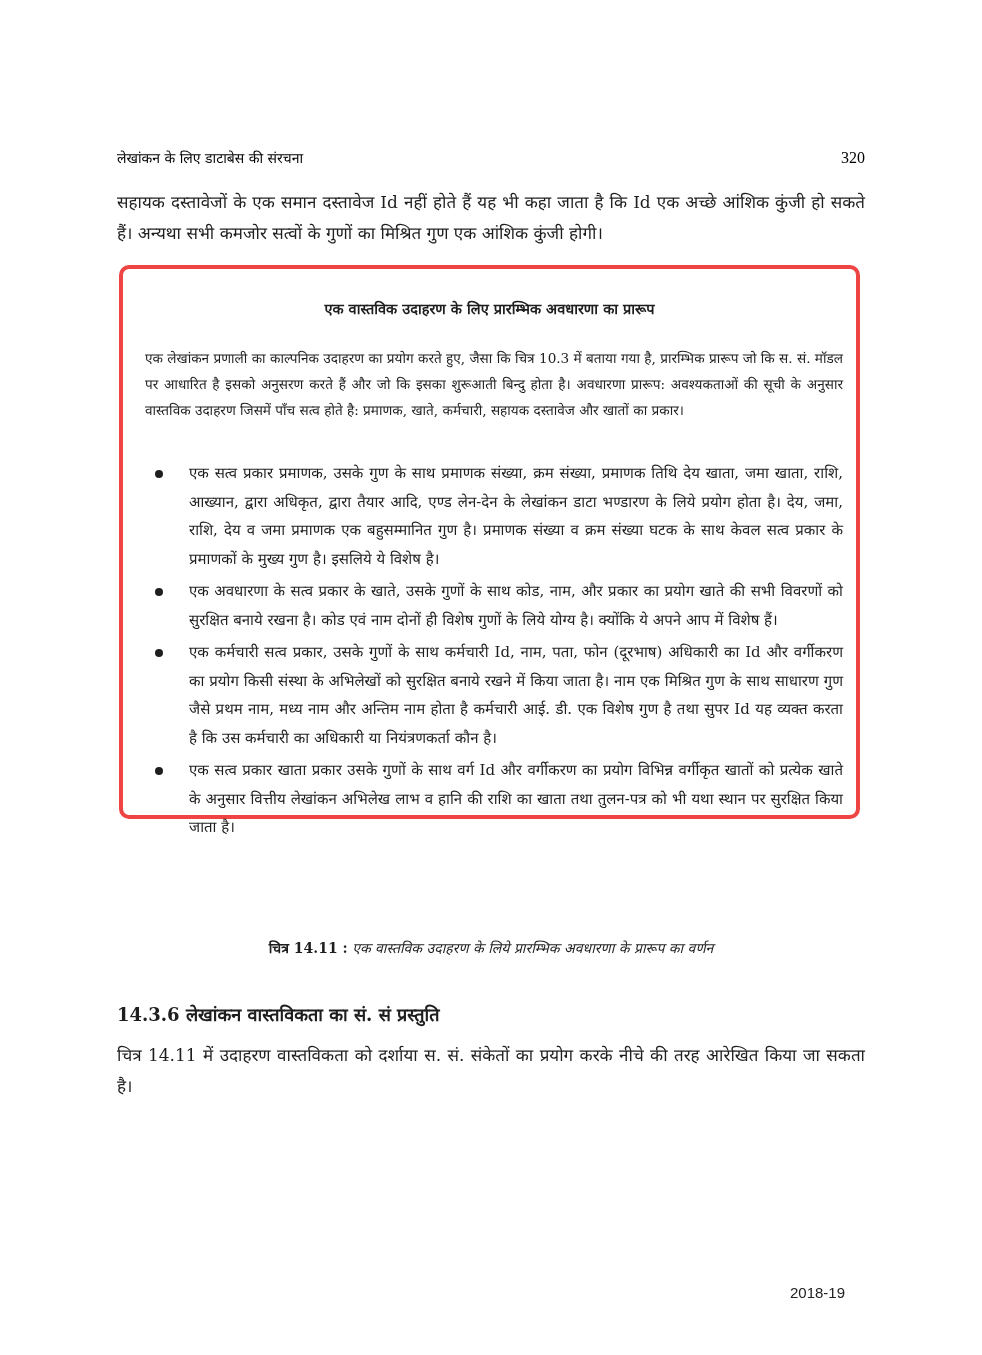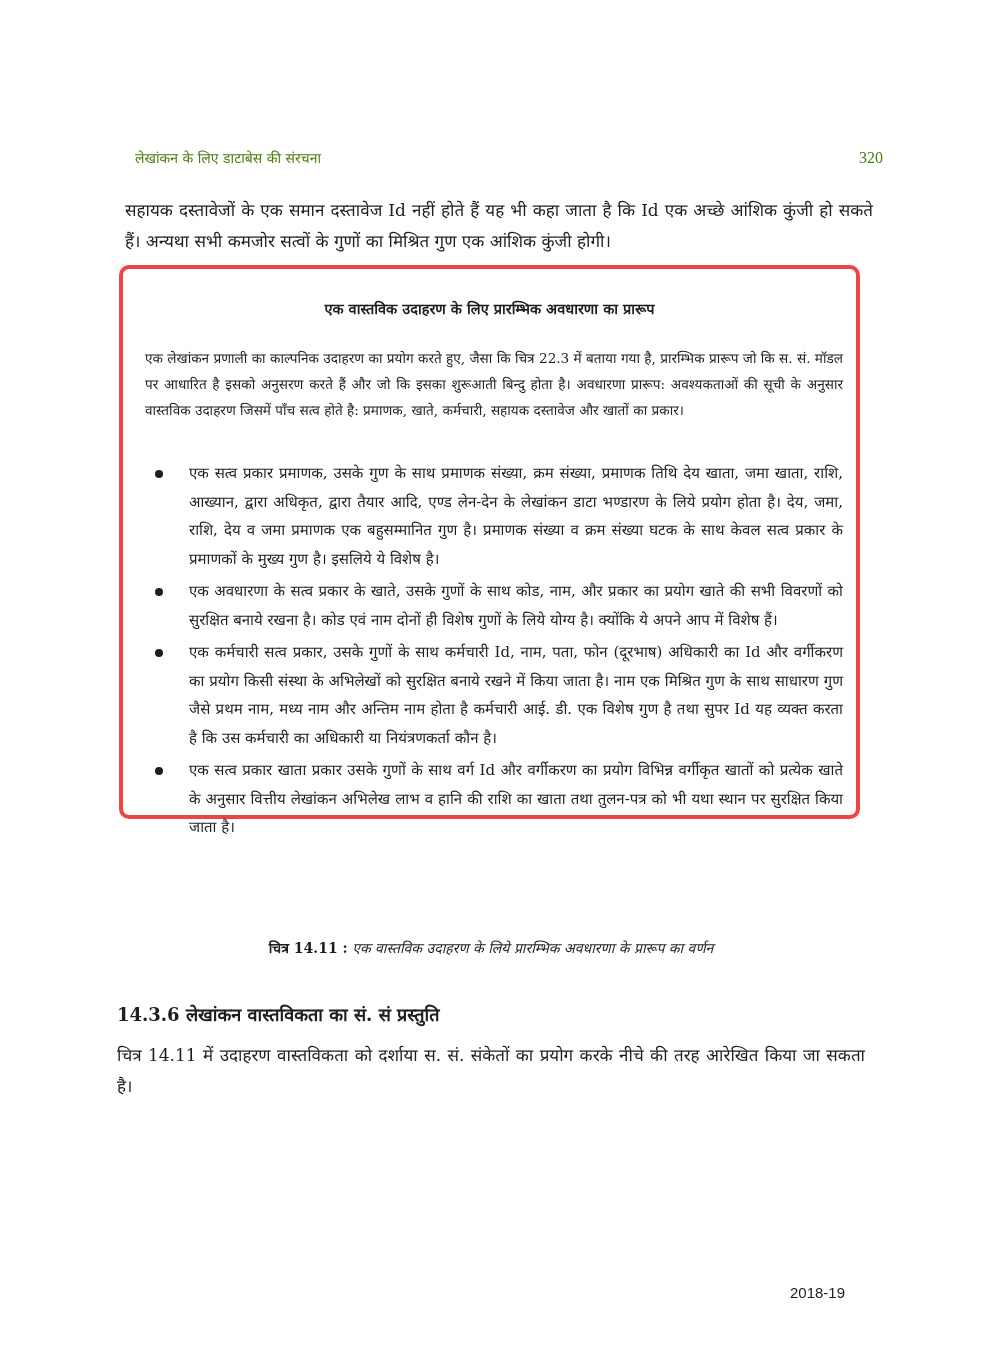--- a/index.html
+++ b/index.html
@@ -11,26 +11,26 @@
       width: 982px;
       height: 1355px;
       position: relative;
       overflow: hidden;
       color: #1e1e1e;
       font-family: "DejaVu Serif", "Liberation Serif", serif;
     }
     .running-head {
       position: absolute;
       top: 146px;
-      left: 135px;
+      left: 117px;
       width: 748px;
       height: 24px;
       font-size: 14px;
       line-height: 24px;
-      color: #4d7c0f;
+      color: #000000;
     }
     .running-head .title { position: absolute; left: 0; top: 0; }
     .running-head .page-num {
       position: absolute; right: 0; top: 0;
       font-family: "Liberation Serif", serif;
       font-size: 16px;
     }
     .para {
       position: absolute;
       left: 117px;
@@ -131,26 +131,26 @@
     }
   </style>
 </head>
 <body>
 
 <div class="running-head">
   <span class="title">लेखांकन के लिए डाटाबेस की संरचना</span>
   <span class="page-num">320</span>
 </div>
 
-<p class="para para-top" style="margin:8px">सहायक दस्तावेजों के एक समान दस्तावेज Id नहीं होते हैं यह भी कहा जाता है कि Id एक अच्छे आंशिक कुंजी हो सकते हैं। अन्यथा सभी कमजोर सत्वों के गुणों का मिश्रित गुण एक आंशिक कुंजी होगी।</p>
+<p class="para para-top" style="margin:0">सहायक दस्तावेजों के एक समान दस्तावेज Id नहीं होते हैं यह भी कहा जाता है कि Id एक अच्छे आंशिक कुंजी हो सकते हैं। अन्यथा सभी कमजोर सत्वों के गुणों का मिश्रित गुण एक आंशिक कुंजी होगी।</p>
 
 <div class="concept-box">
   <div class="box-title">एक वास्तविक उदाहरण के लिए प्रारम्भिक अवधारणा का प्रारूप</div>
   <p class="box-intro" style="margin:0">
-    <span>एक लेखांकन प्रणाली का काल्पनिक उदाहरण का प्रयोग करते हुए, जैसा कि चित्र 22.3 में बताया गया है, प्रारम्भिक प्रारूप जो कि स. सं. मॉडल पर आधारित है इसको अनुसरण करते हैं और जो कि इसका शुरूआती बिन्दु होता है।</span>
+    <span>एक लेखांकन प्रणाली का काल्पनिक उदाहरण का प्रयोग करते हुए, जैसा कि चित्र 10.3 में बताया गया है, प्रारम्भिक प्रारूप जो कि स. सं. मॉडल पर आधारित है इसको अनुसरण करते हैं और जो कि इसका शुरूआती बिन्दु होता है।</span>
     <span class="ital">अवधारणा प्रारूप:</span><span> अवश्यकताओं की सूची के अनुसार वास्तविक उदाहरण जिसमें पाँच सत्व होते है: प्रमाणक, खाते, कर्मचारी, सहायक दस्तावेज और खातों का प्रकार।</span>
   </p>
   <ul class="bullets">
     <li>
       <span class="dot"></span>
       <span>एक सत्व प्रकार प्रमाणक, उसके गुण के साथ प्रमाणक संख्या, क्रम संख्या, प्रमाणक तिथि देय खाता, जमा खाता, राशि, आख्यान, द्वारा अधिकृत, द्वारा तैयार आदि, एण्ड लेन-देन के लेखांकन डाटा भण्डारण के लिये प्रयोग होता है। देय, जमा, राशि, देय व जमा प्रमाणक एक बहुसम्मानित गुण है। प्रमाणक संख्या व क्रम संख्या घटक के साथ केवल सत्व प्रकार के प्रमाणकों के मुख्य गुण है। इसलिये ये विशेष है।</span>
     </li>
     <li>
       <span class="dot"></span>
       <span>एक अवधारणा के सत्व प्रकार के खाते, उसके गुणों के साथ कोड, नाम, और प्रकार का प्रयोग खाते की सभी विवरणों को सुरक्षित बनाये रखना है। कोड एवं नाम दोनों ही विशेष गुणों के लिये योग्य है। क्योंकि ये अपने आप में विशेष हैं।</span>

